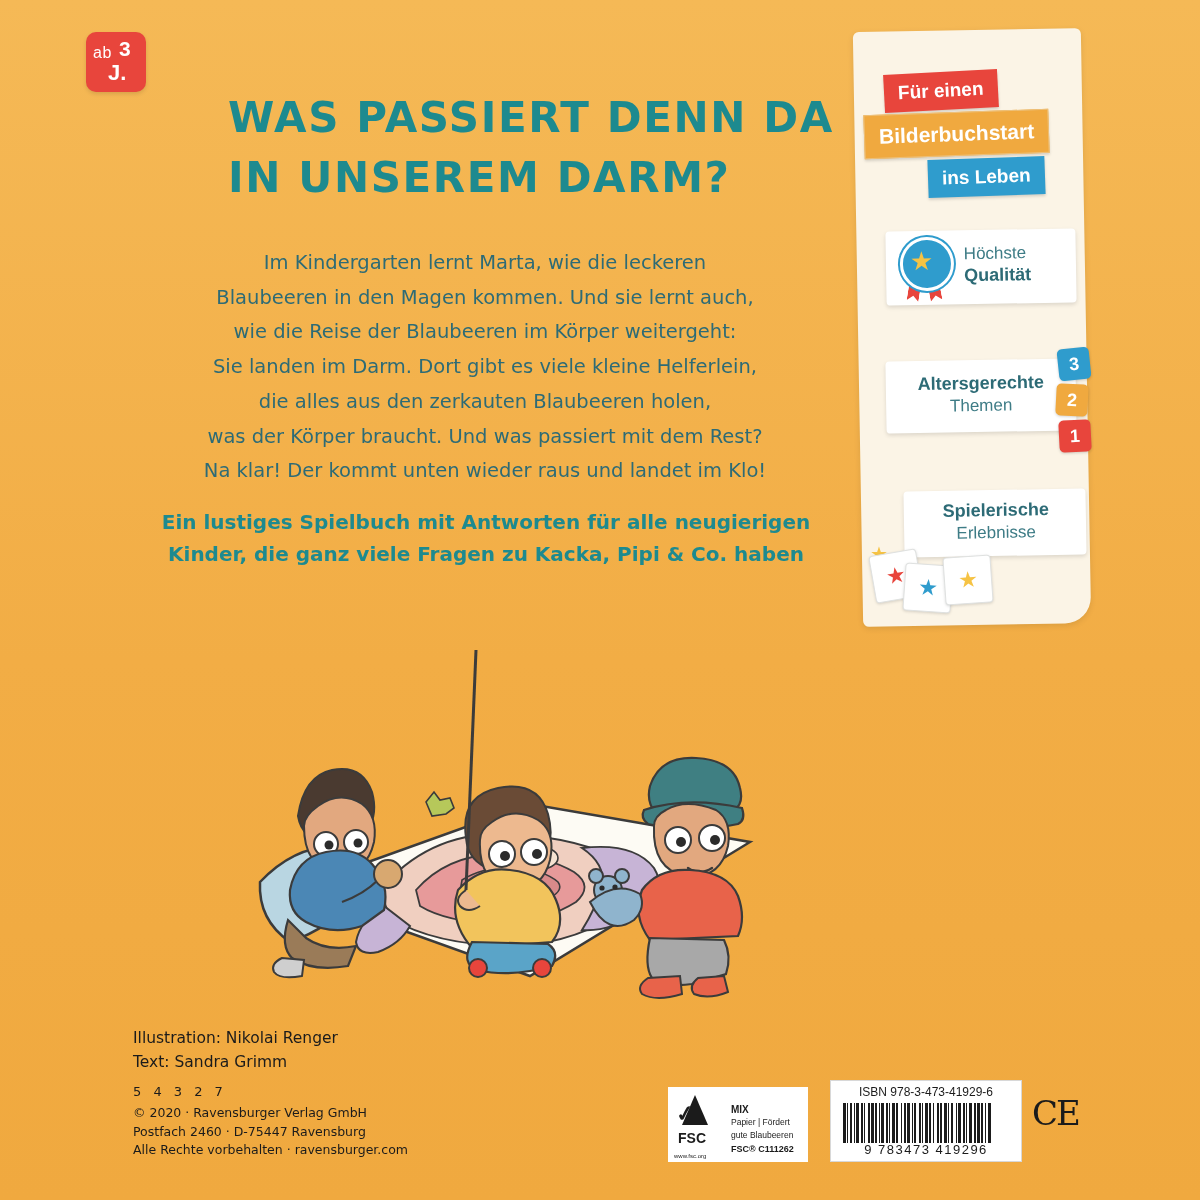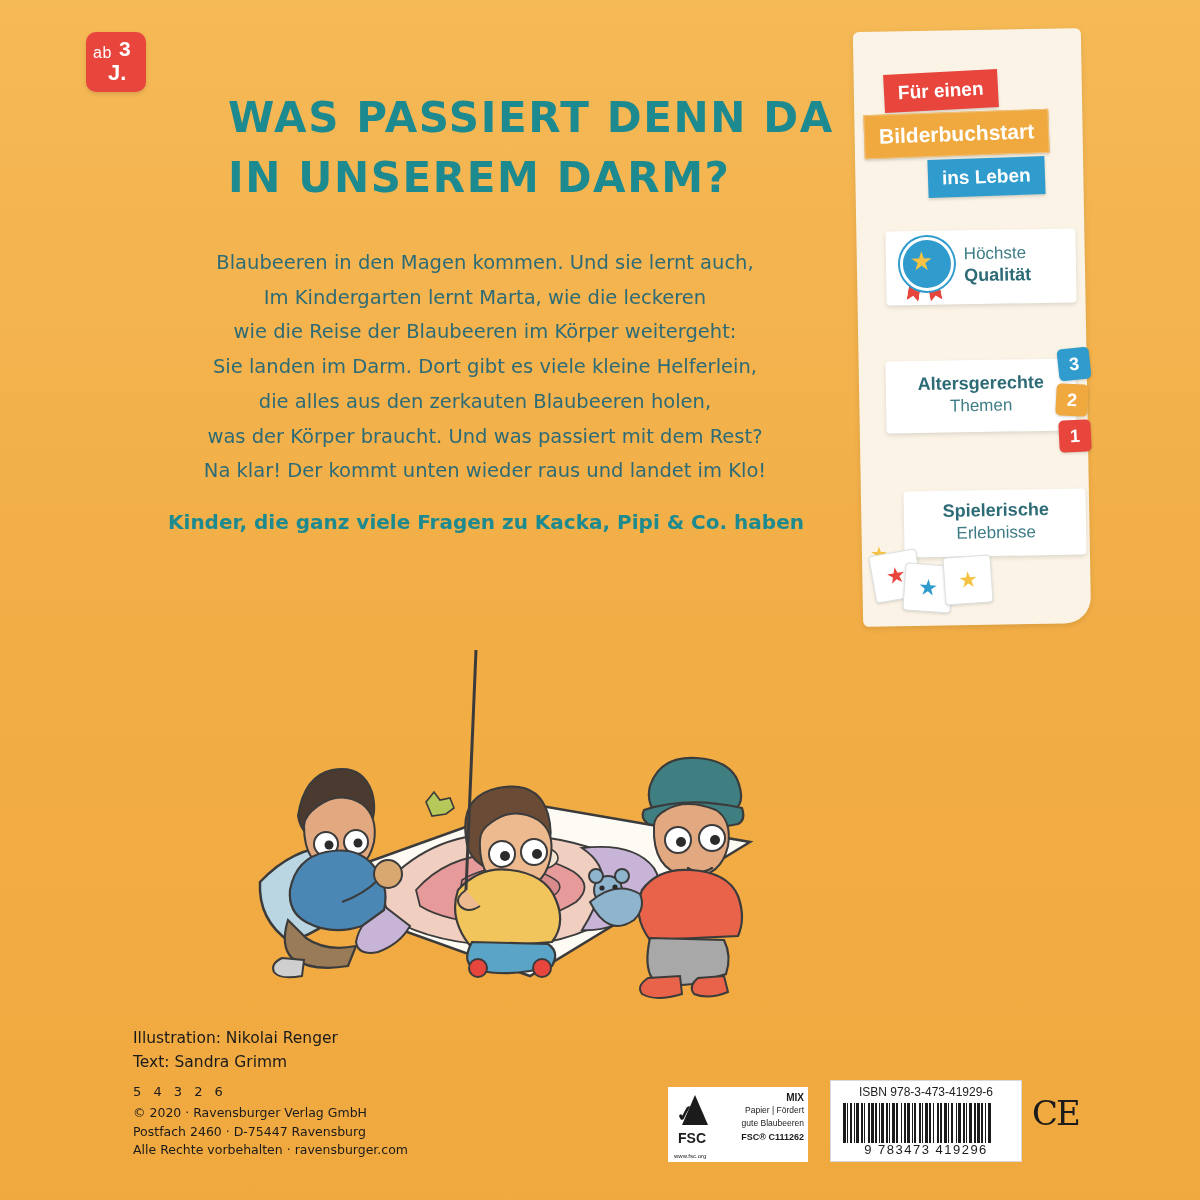--- a/index.html
+++ b/index.html
@@ -348,22 +348,22 @@
     color: #1b1b1b;
   }
   .fsc .fsc-url {
     position: absolute;
     left: 6px; bottom: 3px;
     font-size: 6px;
     color: #1b1b1b;
   }
   .fsc .fsc-right {
     flex: 1;
-    padding: 5px 4px 4px 6px;
-    text-align: right;
+    padding: 17px 4px 4px 6px;
+    text-align: left;
     color: #1b1b1b;
   }
   .fsc .mix { font-size: 10px; font-weight: bold; }
   .fsc .desc { font-size: 8.5px; line-height: 1.25; margin-top: 2px; }
   .fsc .code { font-size: 9px; font-weight: bold; margin-top: 4px; }
 
   
   .barcode-box {
     position: absolute;
     left: 830px;
@@ -424,30 +424,31 @@
     <span class="l2">3</span>
     <span class="l3">J.</span>
   </div>
 
   <div class="headline">
     <span class="hl-line">Was passiert denn da</span>
     <span class="hl-line">in unserem Darm?</span>
   </div>
 
   <div class="blurb">
+    <p>Im Kindergarten lernt Marta, wie die leckeren</p>
     <p>Blaubeeren in den Magen kommen. Und sie lernt auch,</p>
-    <p>Im Kindergarten lernt Marta, wie die leckeren</p>
     <p>wie die Reise der Blaubeeren im Körper weitergeht:</p>
     <p>Sie landen im Darm. Dort gibt es viele kleine Helferlein,</p>
     <p>die alles aus den zerkauten Blaubeeren holen,</p>
     <p>was der Körper braucht. Und was passiert mit dem Rest?</p>
     <p>Na klar! Der kommt unten wieder raus und landet im Klo!</p>
   </div>
 
   <div class="tagline">
+    <p>Ein lustiges Spielbuch mit Antworten für alle neugierigen</p>
     <p>Kinder, die ganz viele Fragen zu Kacka, Pipi &amp; Co. haben</p>
   </div>
 
   <div class="promo-panel"></div>
   <div class="promo-inner">
 
     <div class="ribbon r1">Für einen</div>
     <div class="ribbon r2">Bilderbuchstart</div>
     <div class="ribbon r3">ins Leben</div>
 
@@ -560,21 +561,21 @@
       </g>
     </svg>
   </div>
 
   <div class="credits">
     <div>Illustration: Nikolai Renger</div>
     <div>Text: Sandra Grimm</div>
   </div>
 
   <div class="imprint">
-    <div class="numbers">5 4 3 2 6</div>
+    <div class="numbers">5 4 3 2 7</div>
     <div>© 2020 · Ravensburger Verlag GmbH</div>
     <div>Postfach 2460 · D-75447 Ravensburg</div>
     <div>Alle Rechte vorbehalten · ravensburger.com</div>
   </div>
 
   <div class="fsc">
     <div class="fsc-left">
       <div class="tree"></div>
       <div class="check">✓</div>
       <div class="fsc-word">FSC</div>

